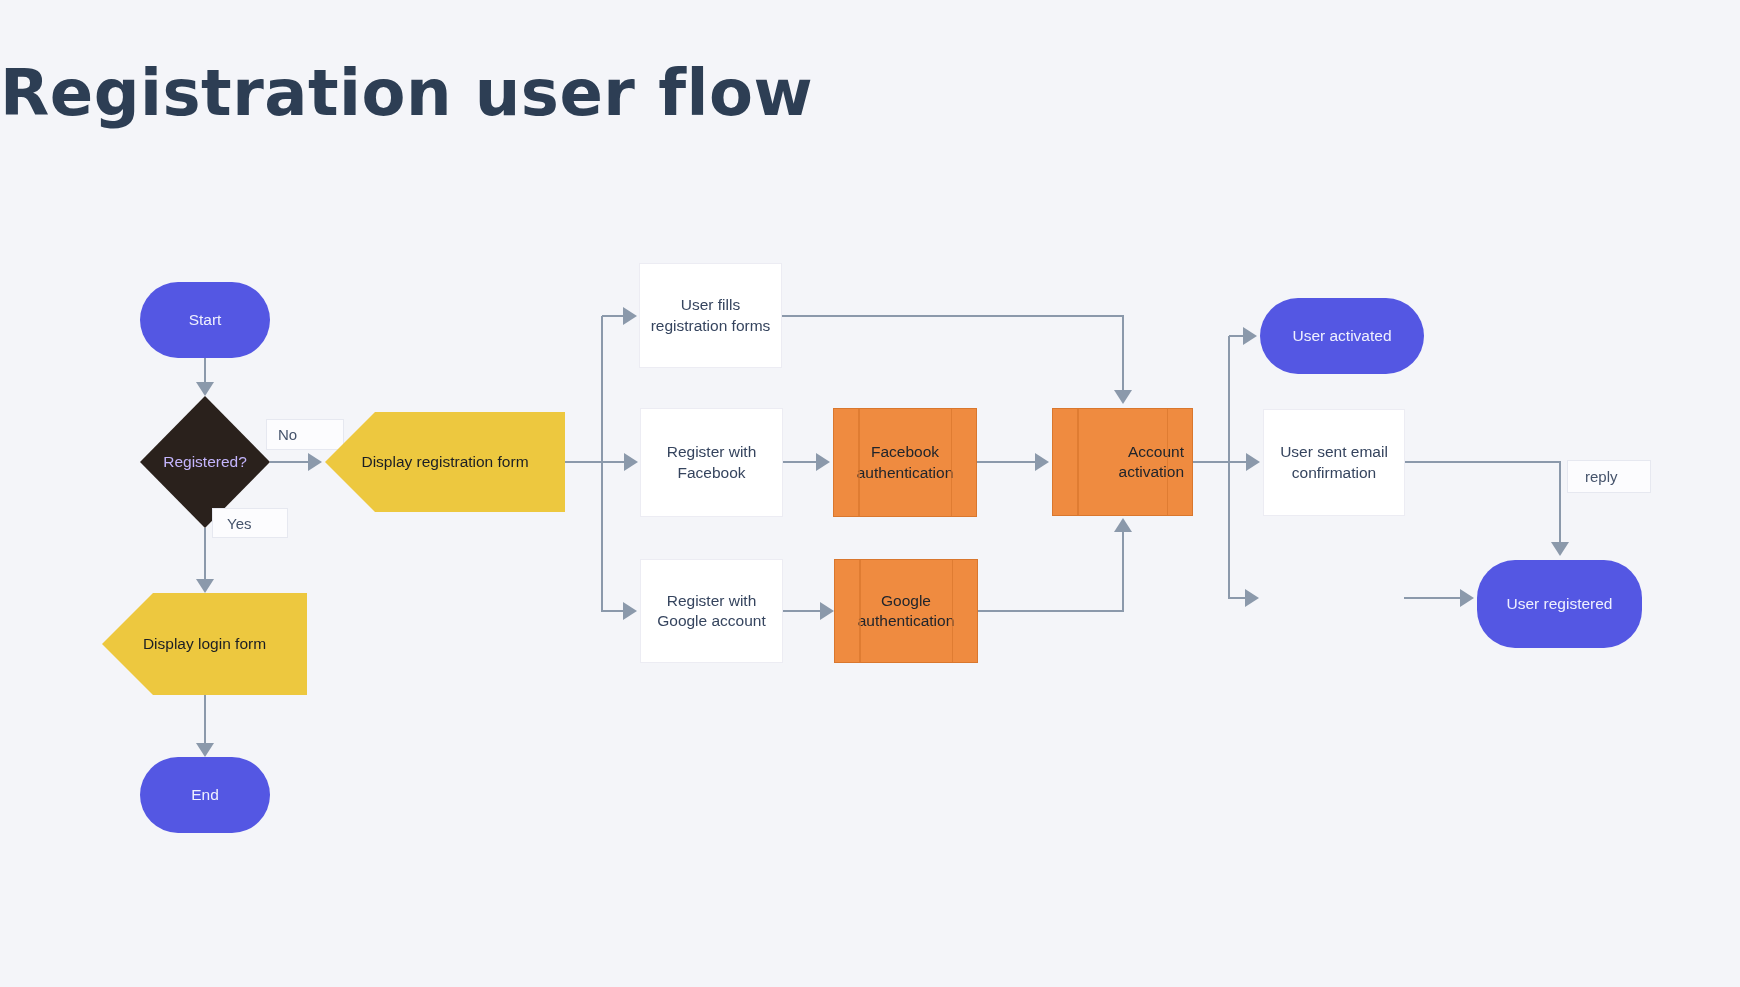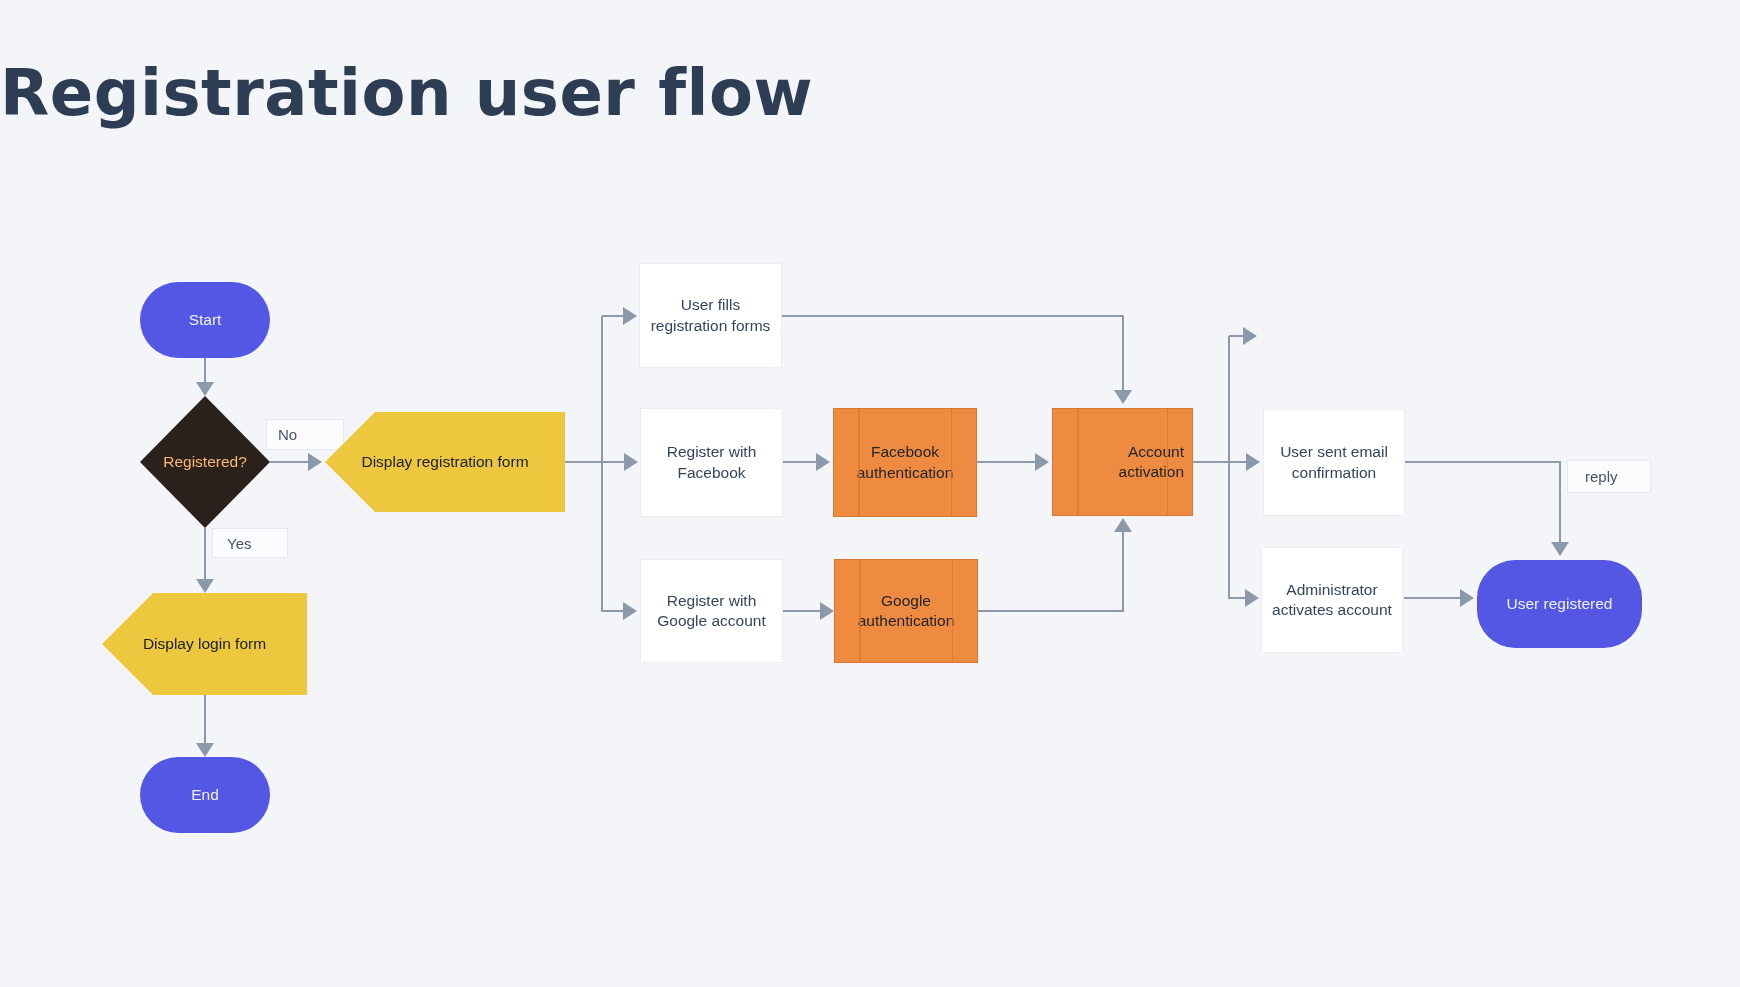--- a/index.html
+++ b/index.html
@@ -21,21 +21,21 @@
   .title{position:absolute;left:0;top:56px;width:100%;text-align:left;margin:0;
          font-family:"DejaVu Sans","Liberation Sans",sans-serif;
          font-size:64px;font-weight:800;letter-spacing:.5px;color:#2d3e54;}
   .node{position:absolute;display:flex;align-items:center;justify-content:center;
         text-align:center;font-size:15.5px;line-height:1.32;color:var(--text-dark);box-sizing:border-box;}
   .pill{background:var(--accent-blue);border-radius:38px;color:var(--text-light);}
   .proc{background:var(--box-white);border:1px solid #ececf3;}
   .pre{background:var(--orange);border:1px solid var(--orange-dark);color:#21252b;}
   .pre .bar{position:absolute;top:0;bottom:0;width:1.5px;background:var(--orange-dark);opacity:.75;}
   .pre .bar.l{left:24px;} .pre .bar.r{right:24px;}
-  .diamond{background:var(--diamond-dark);color:#fdba74;
+  .diamond{background:var(--diamond-dark);color:#c4b5fd;
            clip-path:polygon(50% 0,100% 50%,50% 100%,0 50%);}
   .banner{background:var(--yellow);color:#1b1e24;}
   .banner.reg{clip-path:polygon(0 50%,50px 0,100% 0,100% 100%,50px 100%);}
   .banner.login{clip-path:polygon(0 50%,51px 0,100% 0,100% 100%,51px 100%);}
   .chip{position:absolute;display:flex;align-items:center;box-sizing:border-box;
         background:#fcfcfe;border:1px solid var(--label-border);
         font-size:15px;color:#45536b;padding-left:14px;}
   .hl{position:absolute;height:2px;background:var(--connector-gray);}
   .vl{position:absolute;width:2px;background:var(--connector-gray);}
   .ar{position:absolute;width:0;height:0;}
@@ -56,21 +56,21 @@
   </div>
 
   <div class="node diamond" style="left:140px;top:396px;width:130px;height:132px;">
     <span class="lbl">Registered?</span>
   </div>
 
   <div class="chip" style="left:266px;top:419px;width:78px;height:31px;padding-left:11px;">
     <span>No</span>
   </div>
 
-  <div class="chip" style="left:212px;top:528px;width:76px;height:30px;">
+  <div class="chip" style="left:212px;top:508px;width:76px;height:30px;">
     <span>Yes</span>
   </div>
 
   <div class="node banner reg" style="left:325px;top:412px;width:240px;height:100px;">
     <span class="lbl">Display registration form</span>
   </div>
 
   <div class="node banner login" style="left:102px;top:593px;width:205px;height:102px;">
     <span class="lbl">Display login form</span>
   </div>
@@ -102,28 +102,28 @@
     <span class="bar r"></span>
     <span class="lbl">Google authentication</span>
   </div>
 
   <div class="node pre" style="left:1052px;top:408px;width:141px;height:108px;text-align:right;">
     <span class="bar l"></span>
     <span class="bar r"></span>
     <span class="lbl">Account activation</span>
   </div>
 
+  <div class="node pill" style="left:1260px;top:298px;width:164px;height:76px;">
+    <span class="lbl">User activated</span>
+  </div>
 
   <div class="node proc" style="left:1263px;top:409px;width:142px;height:107px;">
     <span class="lbl">User sent email confirmation</span>
   </div>
 
-  <div class="node proc" style="left:1261px;top:547px;width:142px;height:106px;">
-    <span class="lbl">Administrator activates account</span>
-  </div>
 
   <div class="chip" style="left:1567px;top:460px;width:84px;height:33px;padding-left:17px;">
     <span>reply</span>
   </div>
 
   <div class="node pill" style="left:1477px;top:560px;width:165px;height:88px;">
     <span class="lbl">User registered</span>
   </div>
 
   <div class="vl" style="left:204px;top:358px;height:26px;"></div>

